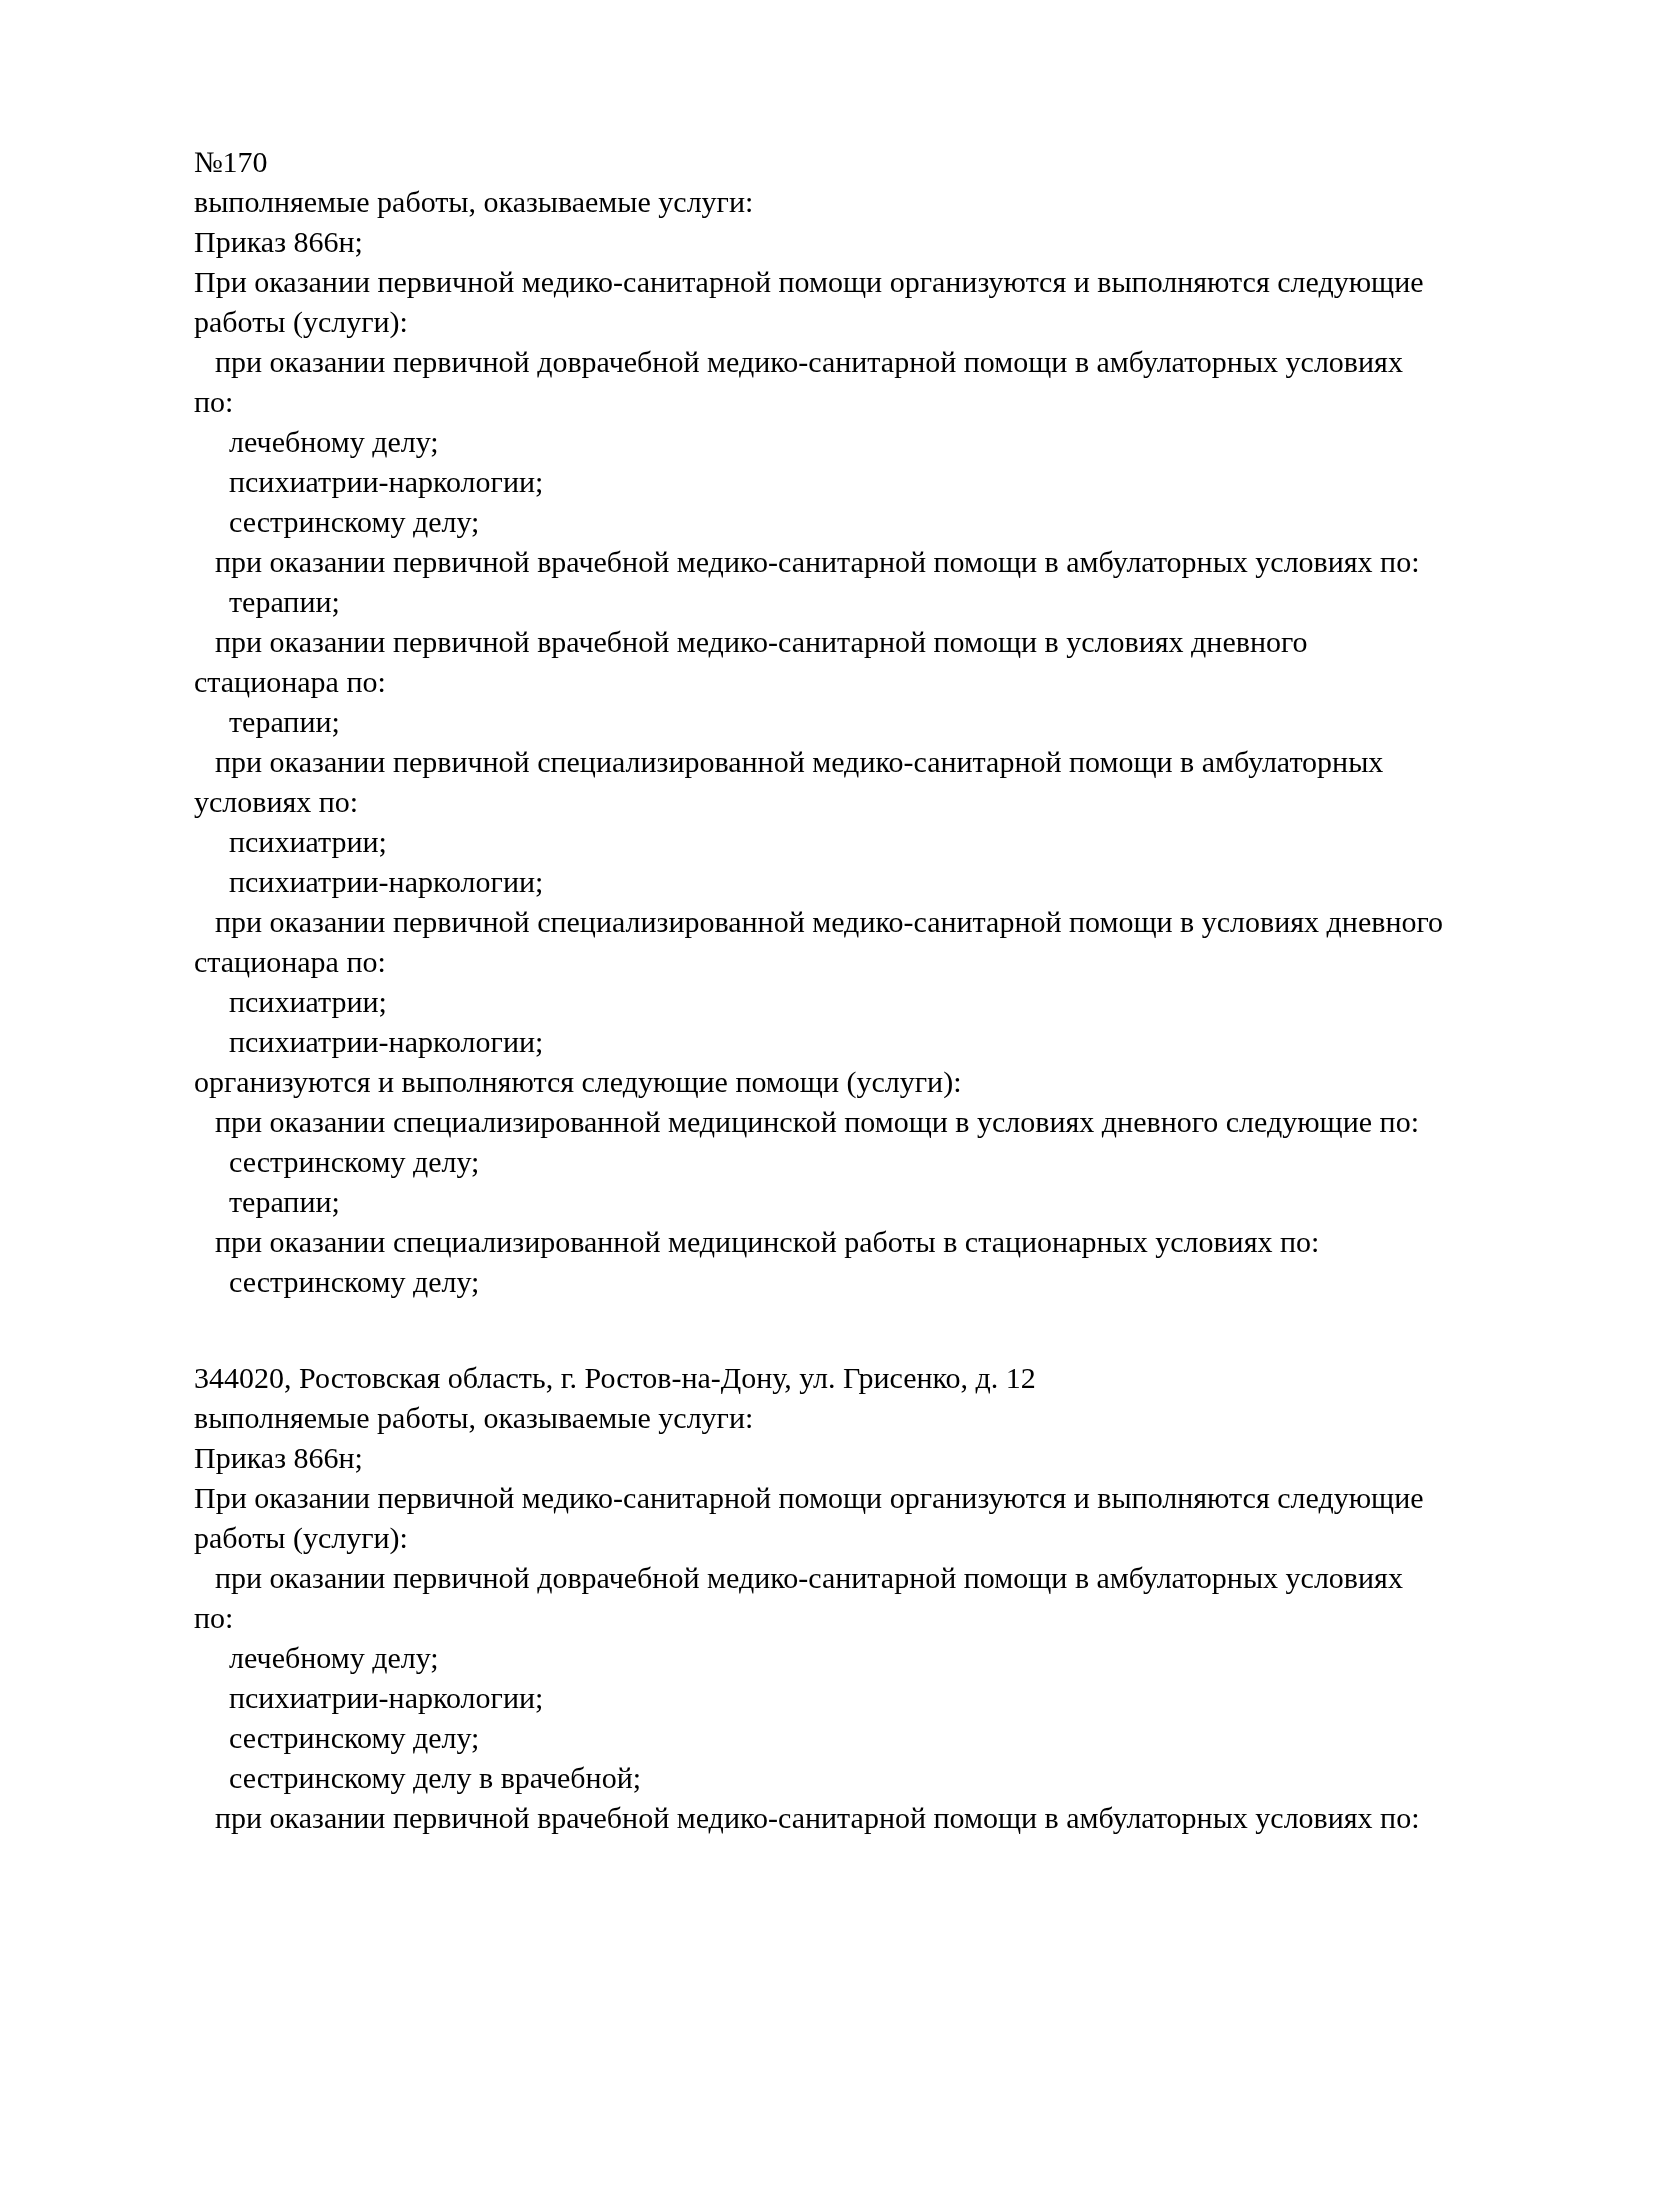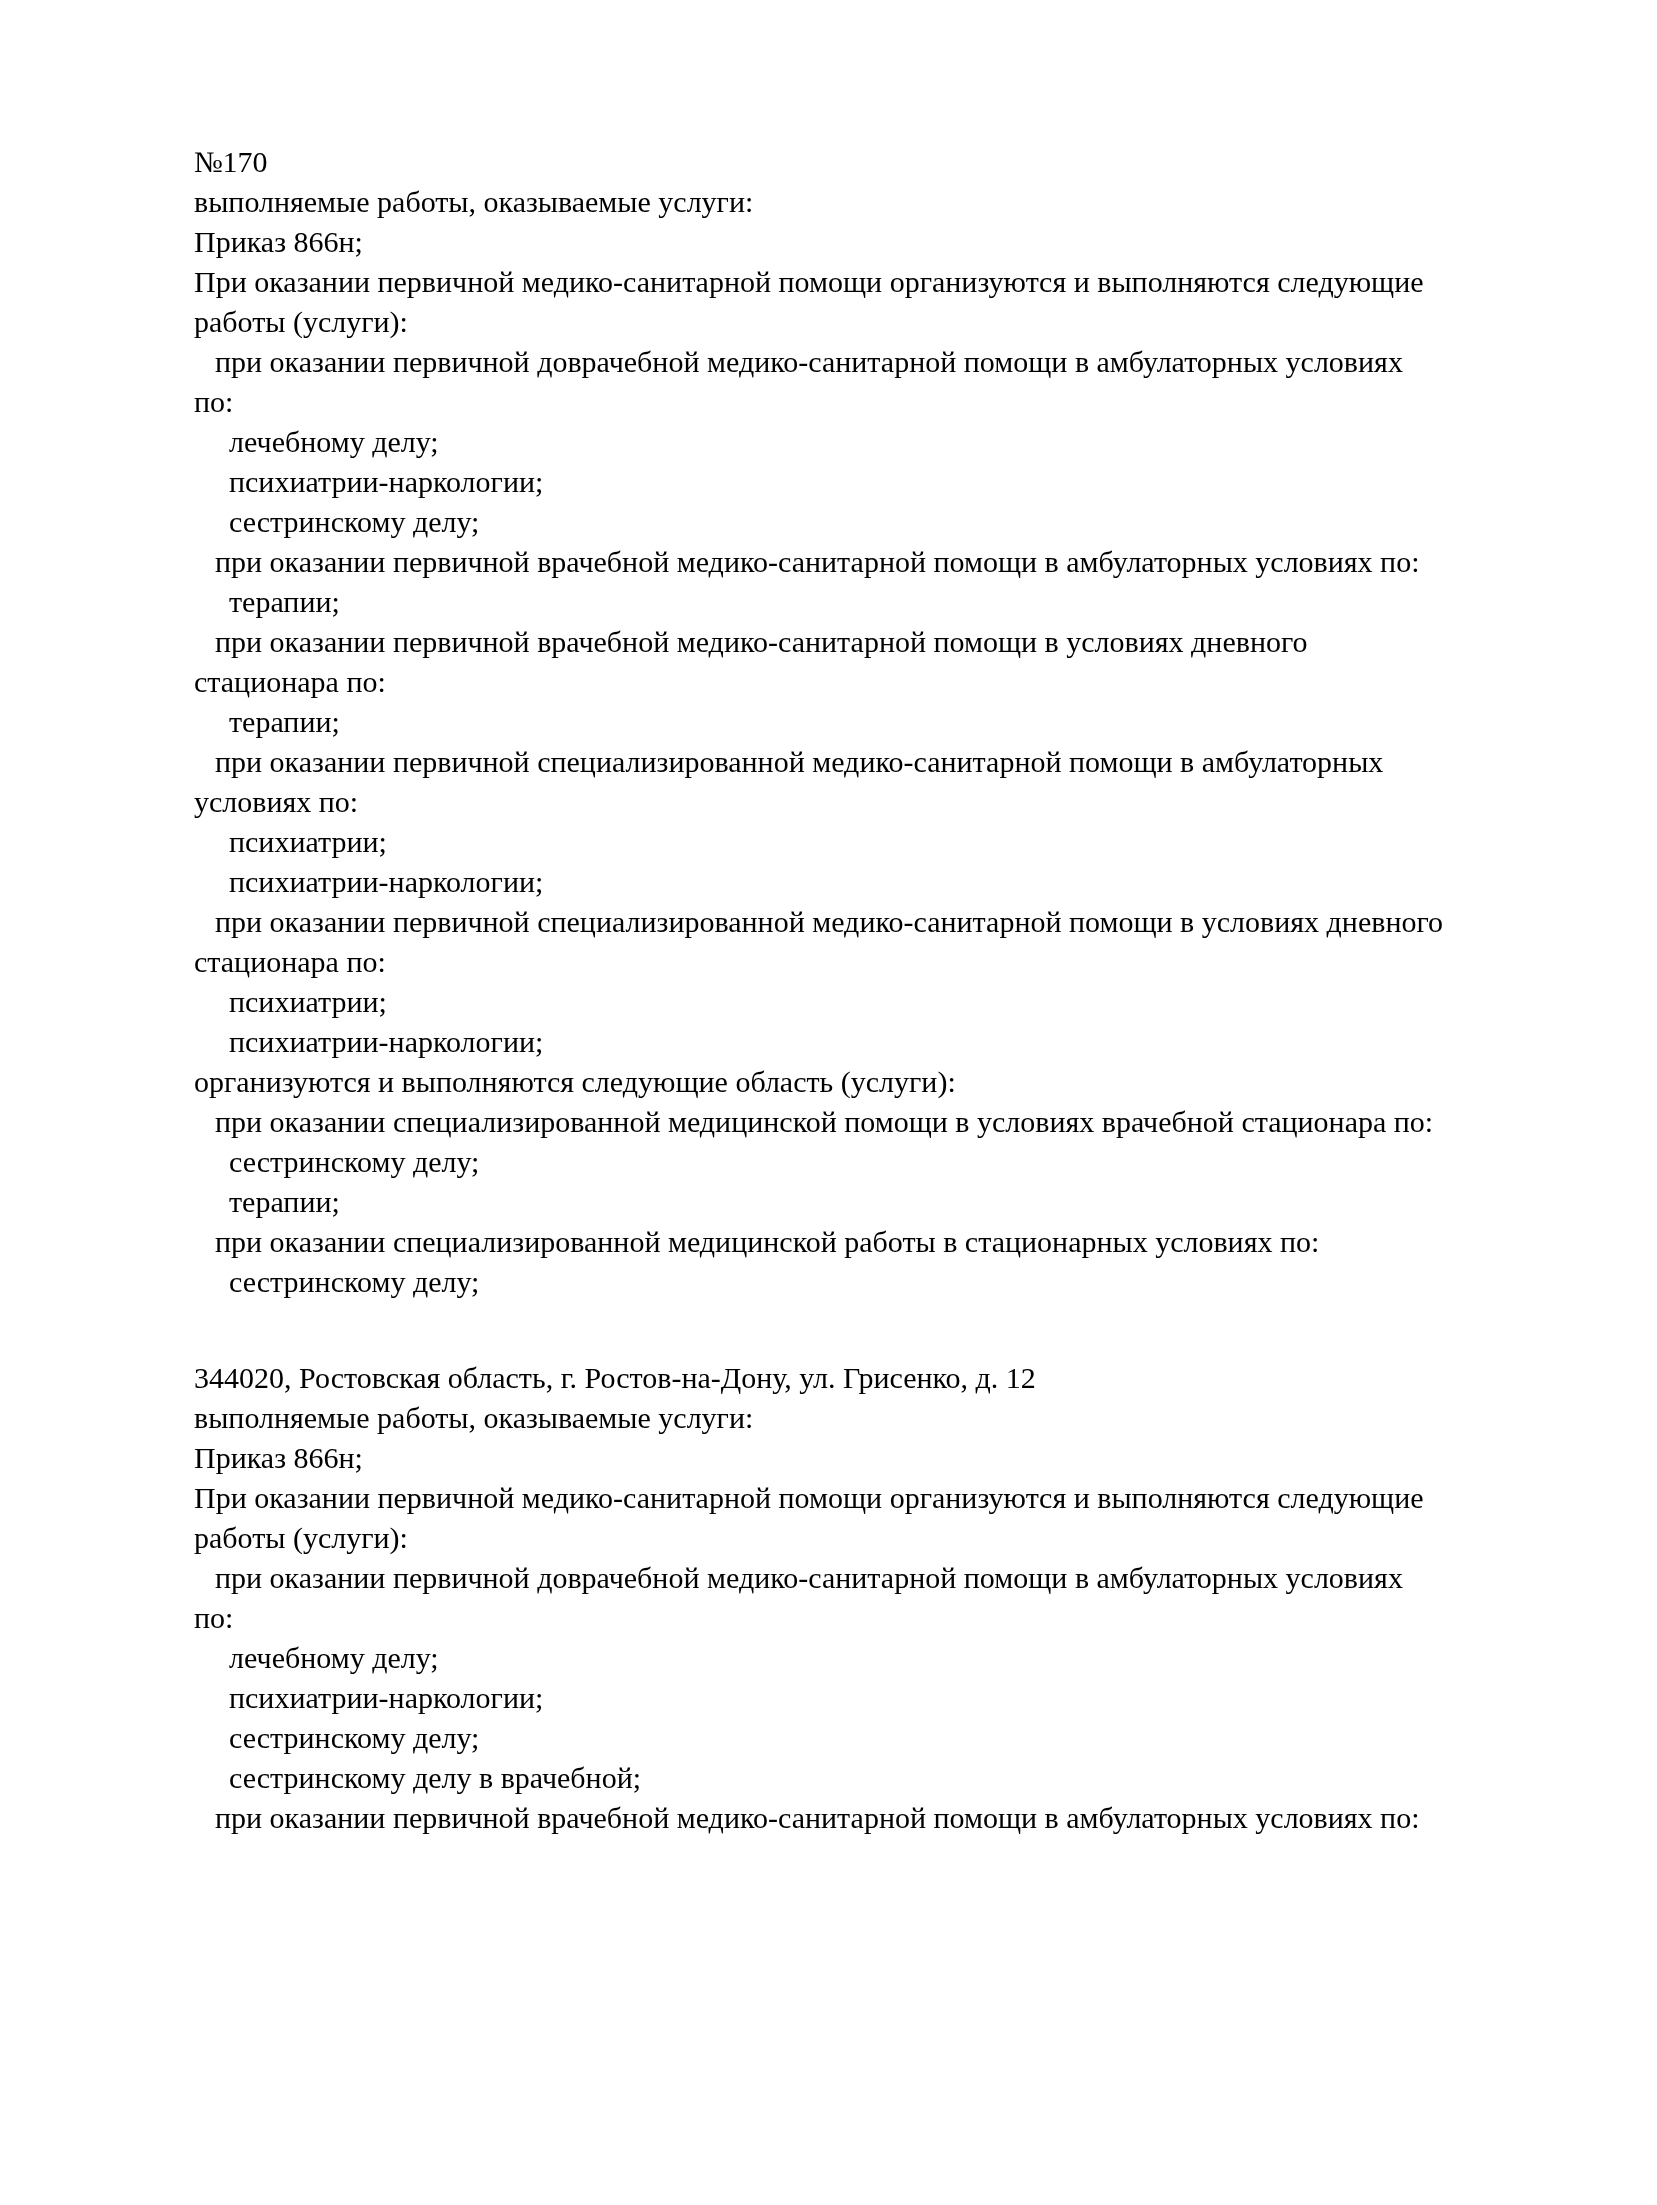--- a/index.html
+++ b/index.html
@@ -56,22 +56,22 @@
         <div class="doc-line ind-0">стационара по:</div>
         <div class="doc-line ind-2">терапии;</div>
         <div class="doc-line ind-1">при оказании первичной специализированной медико-санитарной помощи в амбулаторных</div>
         <div class="doc-line ind-0">условиях по:</div>
         <div class="doc-line ind-2">психиатрии;</div>
         <div class="doc-line ind-2">психиатрии-наркологии;</div>
         <div class="doc-line ind-1">при оказании первичной специализированной медико-санитарной помощи в условиях дневного</div>
         <div class="doc-line ind-0">стационара по:</div>
         <div class="doc-line ind-2">психиатрии;</div>
         <div class="doc-line ind-2">психиатрии-наркологии;</div>
-        <div class="doc-line ind-0">организуются и выполняются следующие область (услуги):</div>
-        <div class="doc-line ind-1">при оказании специализированной медицинской помощи в условиях врачебной стационара по:</div>
+        <div class="doc-line ind-0">организуются и выполняются следующие помощи (услуги):</div>
+        <div class="doc-line ind-1">при оказании специализированной медицинской помощи в условиях дневного следующие по:</div>
         <div class="doc-line ind-2">сестринскому делу;</div>
         <div class="doc-line ind-2">терапии;</div>
         <div class="doc-line ind-1">при оказании специализированной медицинской работы в стационарных условиях по:</div>
         <div class="doc-line ind-2">сестринскому делу;</div>
       </div>
       <div class="doc-block">
         <div class="doc-line ind-0">344020, Ростовская область, г. Ростов-на-Дону, ул. Грисенко, д. 12</div>
         <div class="doc-line ind-0">выполняемые работы, оказываемые услуги:</div>
         <div class="doc-line ind-0">Приказ 866н;</div>
         <div class="doc-line ind-0">При оказании первичной медико-санитарной помощи организуются и выполняются следующие</div>

